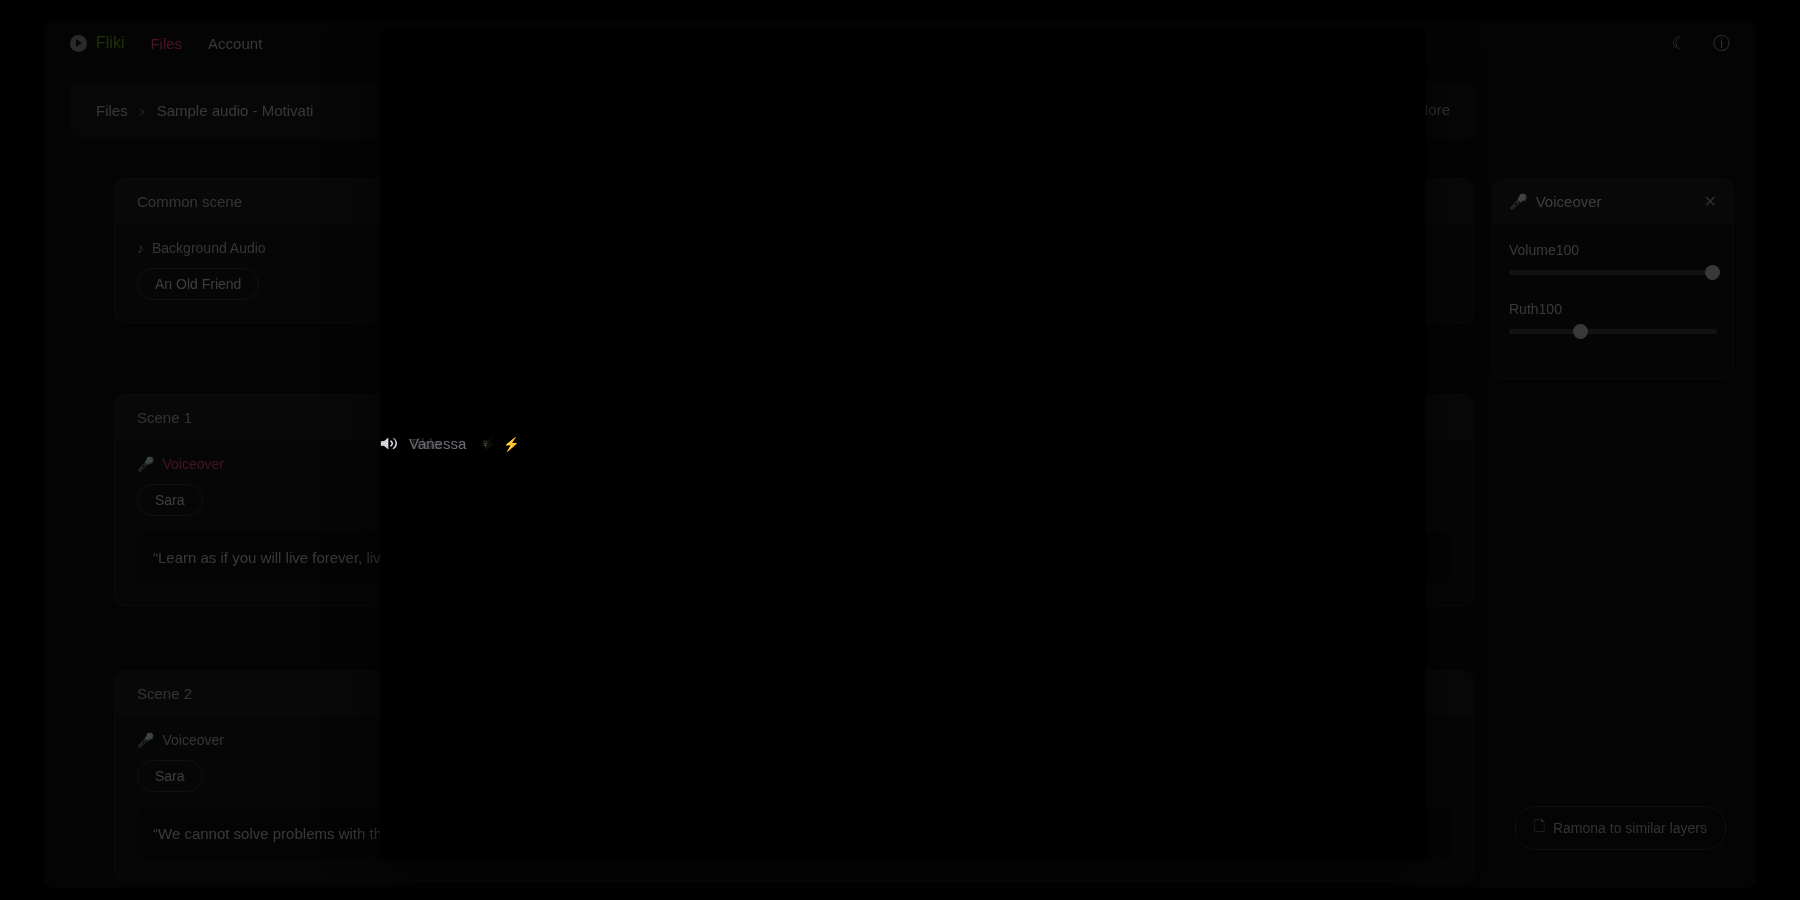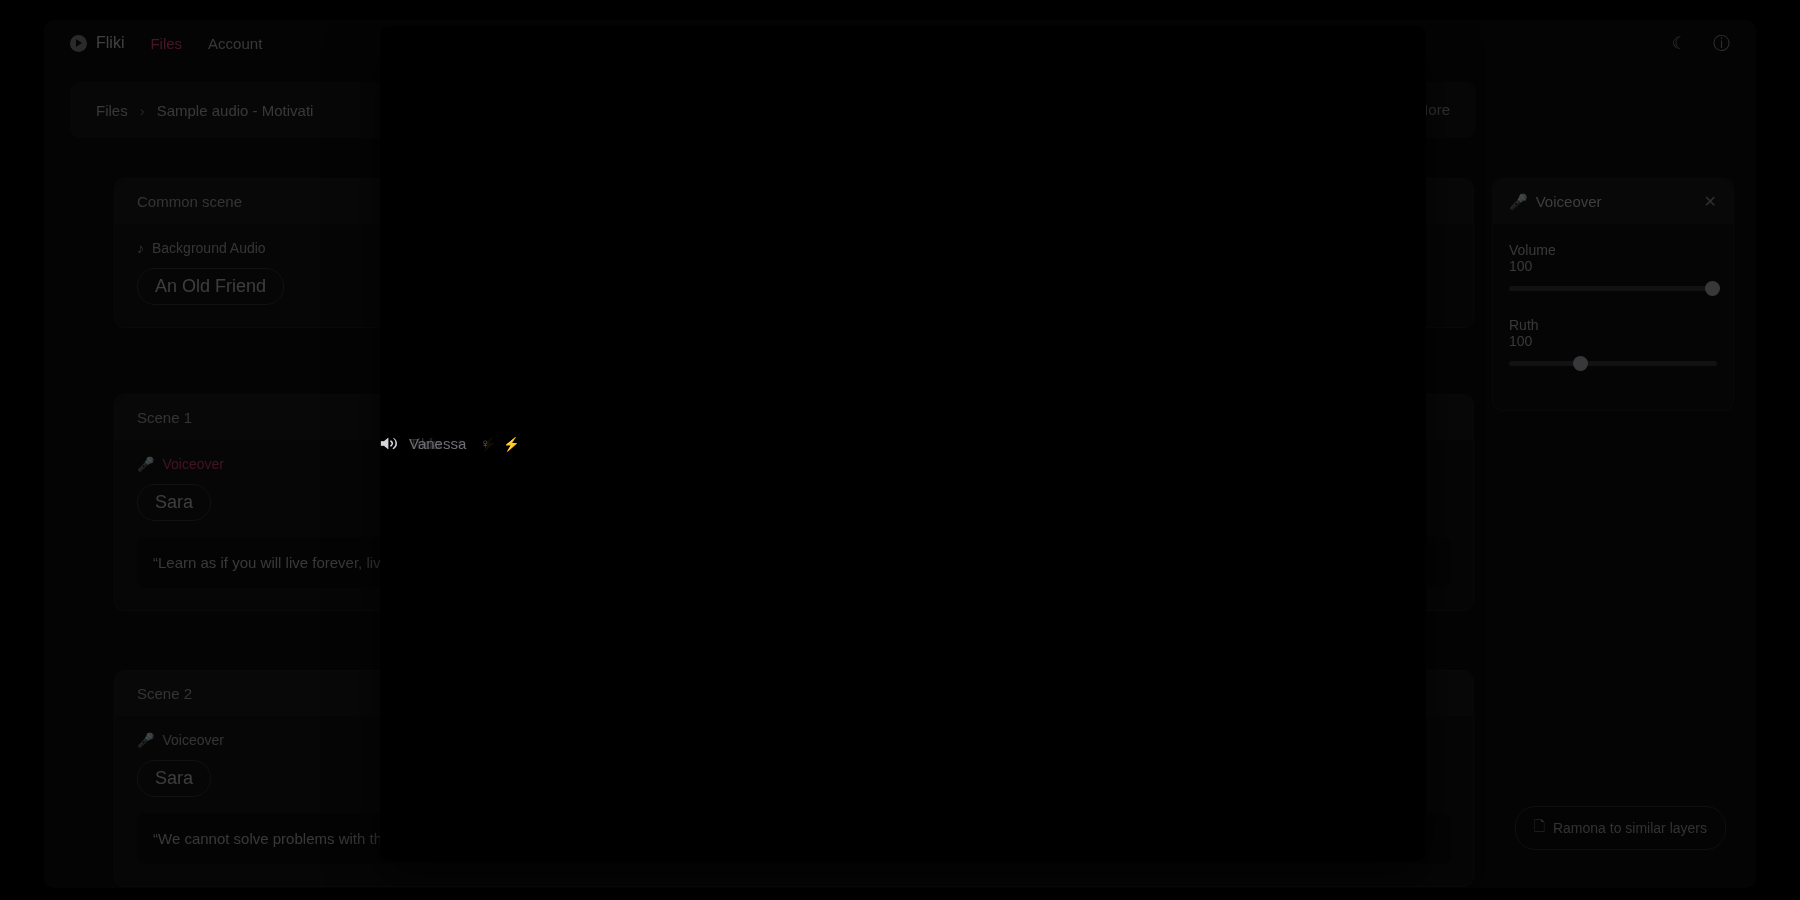--- a/index.html
+++ b/index.html
@@ -18,21 +18,21 @@
     width: 1712px; height: 868px;
     background: #0b0b0c;
     border-radius: 10px;
     overflow: hidden;
   }
   .topnav {
     position: absolute; left: 0; top: 0; right: 0; height: 46px;
     display: flex; align-items: center; gap: 26px;
     padding: 0 26px;
   }
-  .brand { display: flex; align-items: center; gap: 9px; color: #a3a3a3; font-size: 16px; }
+  .brand { display: flex; align-items: center; gap: 9px; color: #4d7c0f; font-size: 16px; }
   .brand-dot {
     width: 17px; height: 17px; border-radius: 50%;
     background: #6a6a70; position: relative;
   }
   .brand-dot::after {
     content: ""; position: absolute; left: 6px; top: 4px;
     border-left: 6px solid #111; border-top: 4.5px solid transparent; border-bottom: 4.5px solid transparent;
   }
   .nav-link { font-size: 15px; color: #8c8c93; }
   .nav-link.active { color: #b4375a; }
@@ -53,39 +53,39 @@
     position: absolute; left: 70px; width: 1360px;
     background: #0f0f11; border-radius: 10px; overflow: hidden;
     border: 1px solid #1a1a1d;
   }
   .scene-head { padding: 14px 22px; font-size: 15px; color: #83838a; background: #141416; }
   .scene-body { padding: 16px 22px 22px 22px; }
   .layer-label { font-size: 14px; color: #85858c; display: flex; align-items: center; gap: 8px; margin-bottom: 12px; }
   .layer-label.vo { color: #a8324f; }
   .pill {
     display: inline-block; border: 1px solid #2b2b30; border-radius: 18px;
-    padding: 7px 17px; font-size: 18px; color: #9a9aa1;
+    padding: 7px 17px; font-size: 14px; color: #9a9aa1;
   }
   .quote-box {
     margin-top: 16px; background: #0b0b0d; border-radius: 8px;
     padding: 14px 16px; font-size: 15px; line-height: 1.55; color: #8f8f96;
   }
 
   .right-panel {
     position: absolute; right: 22px; top: 158px; width: 242px;
     background: #0d0d0f; border-radius: 10px; border: 1px solid #18181b;
     overflow: hidden;
   }
   .rp-head {
     display: flex; align-items: center; padding: 13px 16px;
     background: #141416; font-size: 15px; color: #9b9ba2; gap: 8px;
   }
   .rp-head .x { margin-left: auto; color: #76767c; font-size: 16px; }
   .rp-body { padding: 18px 16px; }
-  .rp-row { display: flex; justify-content: center; font-size: 14px; color: #8e8e95; margin-bottom: 12px; flex-direction: column; }
+  .rp-row { display: flex; justify-content: flex-start; font-size: 14px; color: #8e8e95; margin-bottom: 12px; }
   .track { position: relative; height: 5px; background: #2d2d32; border-radius: 3px; margin-bottom: 26px; }
   .knob { position: absolute; top: -5px; width: 15px; height: 15px; border-radius: 50%; background: #8d8d93; }
 
   .apply-similar {
     position: absolute; right: 30px; bottom: 38px;
     border: 1px solid #26262a; border-radius: 20px;
     padding: 9px 18px; font-size: 14px; color: #7e7e85;
     display: flex; align-items: center; gap: 8px;
   }
 

